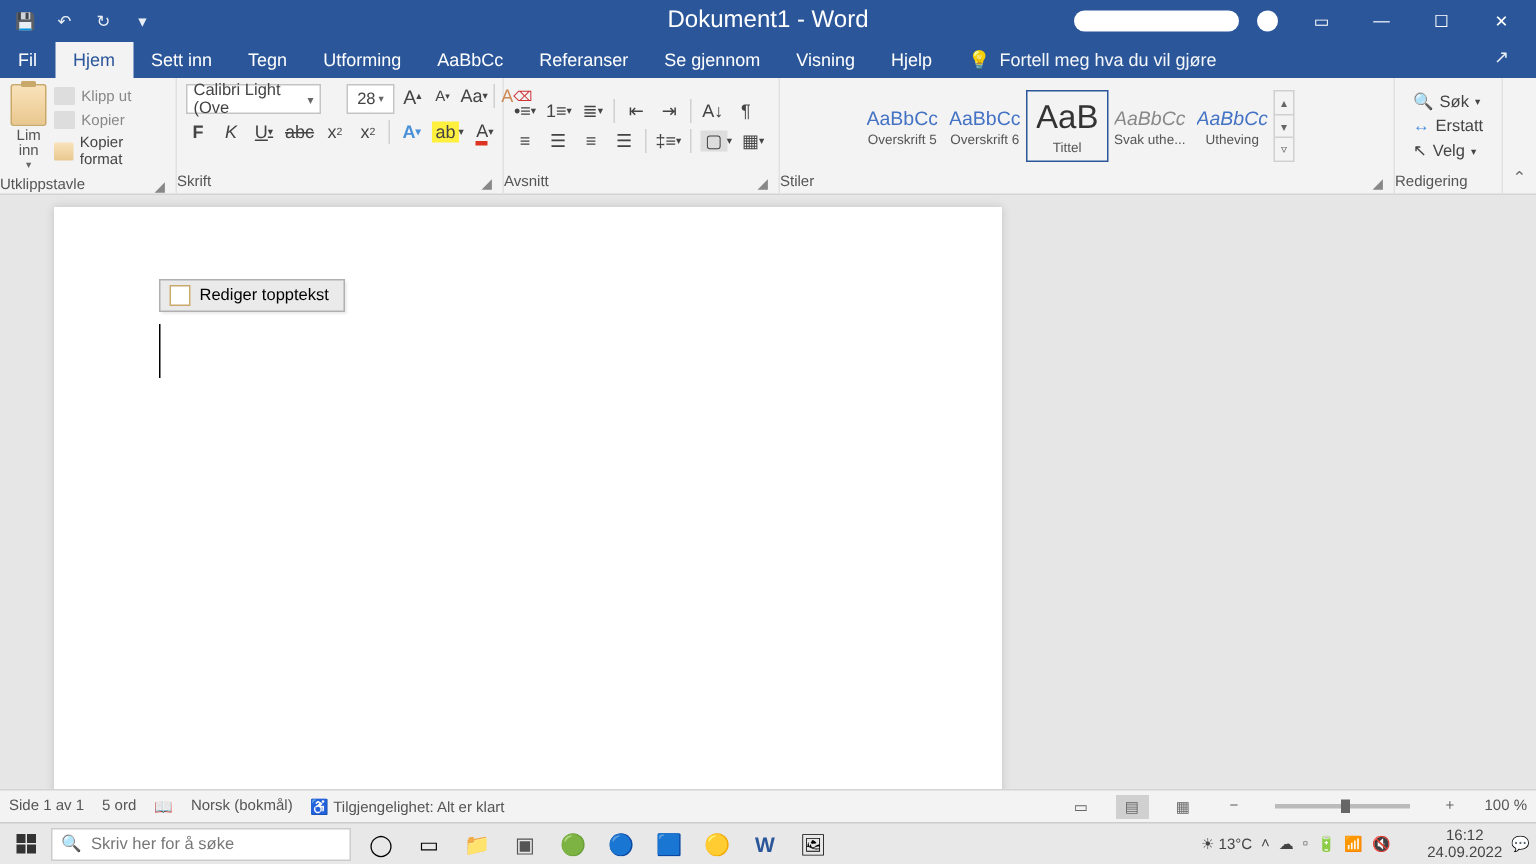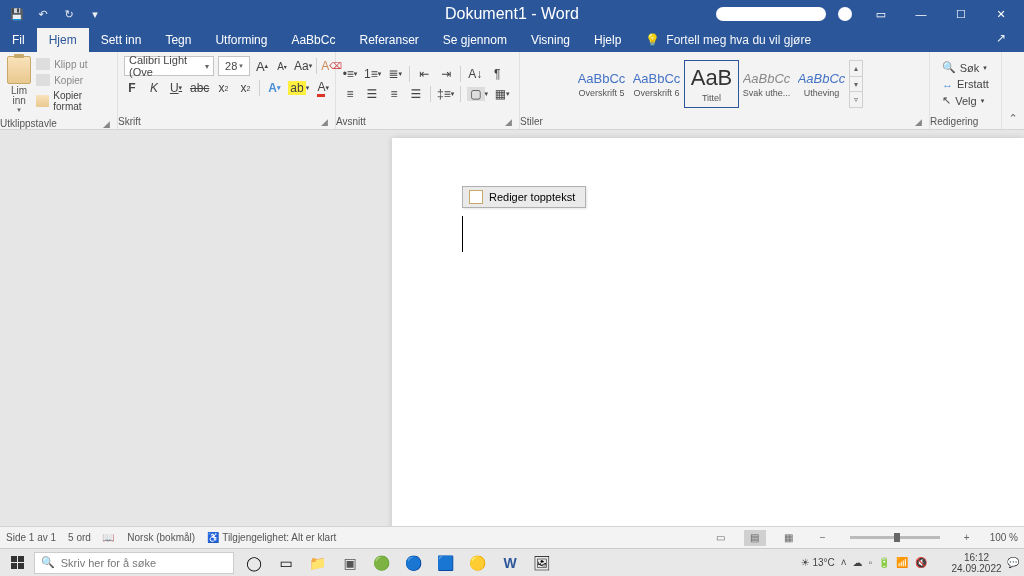--- a/index.html
+++ b/index.html
@@ -30,25 +30,25 @@
 
 .clipboard-big { width: 28px; text-align: center; cursor: pointer; color: #555; }
 .clipboard-big .ico { width: 24px; height: 28px; background: linear-gradient(#f9e2ba,#e9c88f); border: 1px solid #c9a96a; margin: 0 auto 2px; border-radius: 2px; position: relative; }
 .clipboard-big .ico::after { content: ""; position: absolute; top: -3px; left: 6px; width: 10px; height: 4px; background: #c9a96a; border-radius: 1px; }
 .clipboard-small { display: flex; flex-direction: column; gap: 2px; margin-left: 2px; }
 .clip-item { display: flex; align-items: center; gap: 4px; padding: 1px 2px; cursor: pointer; color: #888; font-size: 10px; }
 .clip-item .mi { width: 14px; height: 12px; background: #ddd; border-radius: 1px; }
 .clip-item.en { color: #444; }
 .clip-item.en .mi { background: linear-gradient(#f9e2ba,#e9c88f); }
 
-.font-row1 { display: flex; align-items: center; gap: 4px; }
+.font-row1 { display: flex; gap: 4px; }
 .font-row2 { display: flex; align-items: center; gap: 6px; margin-top: 4px; }
 .fontname { width: 90px; height: 20px; border: 1px solid #c4c4c4; background: #fff; display: flex; align-items: center; padding: 0 4px; font-size: 11px; cursor: pointer; }
 .fontname .dd { margin-left: auto; font-size: 8px; color: #666; }
-.fontsize { width: 32px; height: 20px; border: 1px solid #c4c4c4; background: #fff; display: flex; align-items: center; justify-content: center; font-size: 11px; cursor: pointer; }
+.fontsize { width: 32px; height: 20px; border: 1px solid #c4c4c4; background: #fff; display: flex; align-items: center; justify-content: center; font-size: 11px; cursor: pointer; margin-left: 13px; }
 .rbtn { min-width: 16px; height: 16px; display: flex; align-items: center; justify-content: center; cursor: pointer; font-size: 12px; color: #444; }
 .sep { width: 1px; height: 16px; background: #d0d0d0; }
 
 .paragraph-cols { display: flex; flex-direction: column; gap: 4px; }
 .para-row { display: flex; align-items: center; gap: 6px; }
 
 .styles-gallery { display: flex; align-items: center; margin-left: 48px; }
 .style-item { width: 55px; height: 48px; border: 1px solid transparent; display: flex; flex-direction: column; align-items: center; justify-content: center; cursor: pointer; padding: 2px; }
 .style-item.sel { border-color: #2b579a; }
 .style-preview { font-size: 13px; color: #4472c4; white-space: nowrap; overflow: hidden; }
@@ -59,21 +59,21 @@
 .style-name { font-size: 9px; color: #555; margin-top: 2px; white-space: nowrap; overflow: hidden; max-width: 100%; }
 .styles-scroll { width: 14px; height: 48px; display: flex; flex-direction: column; border: 1px solid #d0d0d0; }
 .styles-scroll div { flex: 1; display: flex; align-items: center; justify-content: center; font-size: 8px; cursor: pointer; border-bottom: 1px solid #d0d0d0; color: #666; }
 .styles-scroll div:last-child { border-bottom: none; }
 
 .edit-col { display: flex; flex-direction: column; gap: 2px; padding: 0 4px; }
 .edit-item { display: flex; align-items: center; gap: 4px; cursor: pointer; font-size: 11px; padding: 1px 2px; }
 
 .collapse-ribbon { width: 22px; display: flex; align-items: flex-end; justify-content: center; padding-bottom: 4px; cursor: pointer; color: #666; }
 
-.workspace { position: absolute; top: 130px; left: 0; right: 0; bottom: 50px; background: #e6e6e6; display: flex; justify-content: flex-end; overflow: hidden; padding-left: 36px; }
+.workspace { position: absolute; top: 130px; left: 0; right: 0; bottom: 50px; background: #e6e6e6; display: flex; justify-content: flex-start; overflow: hidden; padding-left: 36px; }
 .page { width: 632px; background: #fff; margin-top: 8px; box-shadow: 0 0 6px rgba(0,0,0,.15); position: relative; height: 500px; }
 .header-tooltip { position: absolute; top: 48px; left: 70px; background: #eaeaea; border: 1px solid #b0b0b0; padding: 3px 10px 3px 6px; font-size: 11px; display: flex; align-items: center; gap: 6px; cursor: pointer; box-shadow: 1px 1px 2px rgba(0,0,0,.1); }
 .header-tooltip .ti { width: 14px; height: 14px; background: #fff; border: 1px solid #c9a96a; position: relative; }
 .cursor-line { position: absolute; top: 78px; left: 70px; width: 1px; height: 36px; background: #000; }
 
 .statusbar { position: absolute; bottom: 28px; left: 0; right: 0; height: 22px; background: #f3f3f3; border-top: 1px solid #d4d4d4; display: flex; align-items: center; font-size: 10px; color: #555; padding: 0 6px; gap: 12px; }
 .statusbar .spacer { flex: 1; }
 .viewbtn { width: 22px; height: 16px; display: flex; align-items: center; justify-content: center; cursor: pointer; color: #666; }
 .viewbtn.active { background: #d0d0d0; }
 .zoom-slider { width: 90px; height: 3px; background: #bbb; position: relative; margin: 0 4px; }

